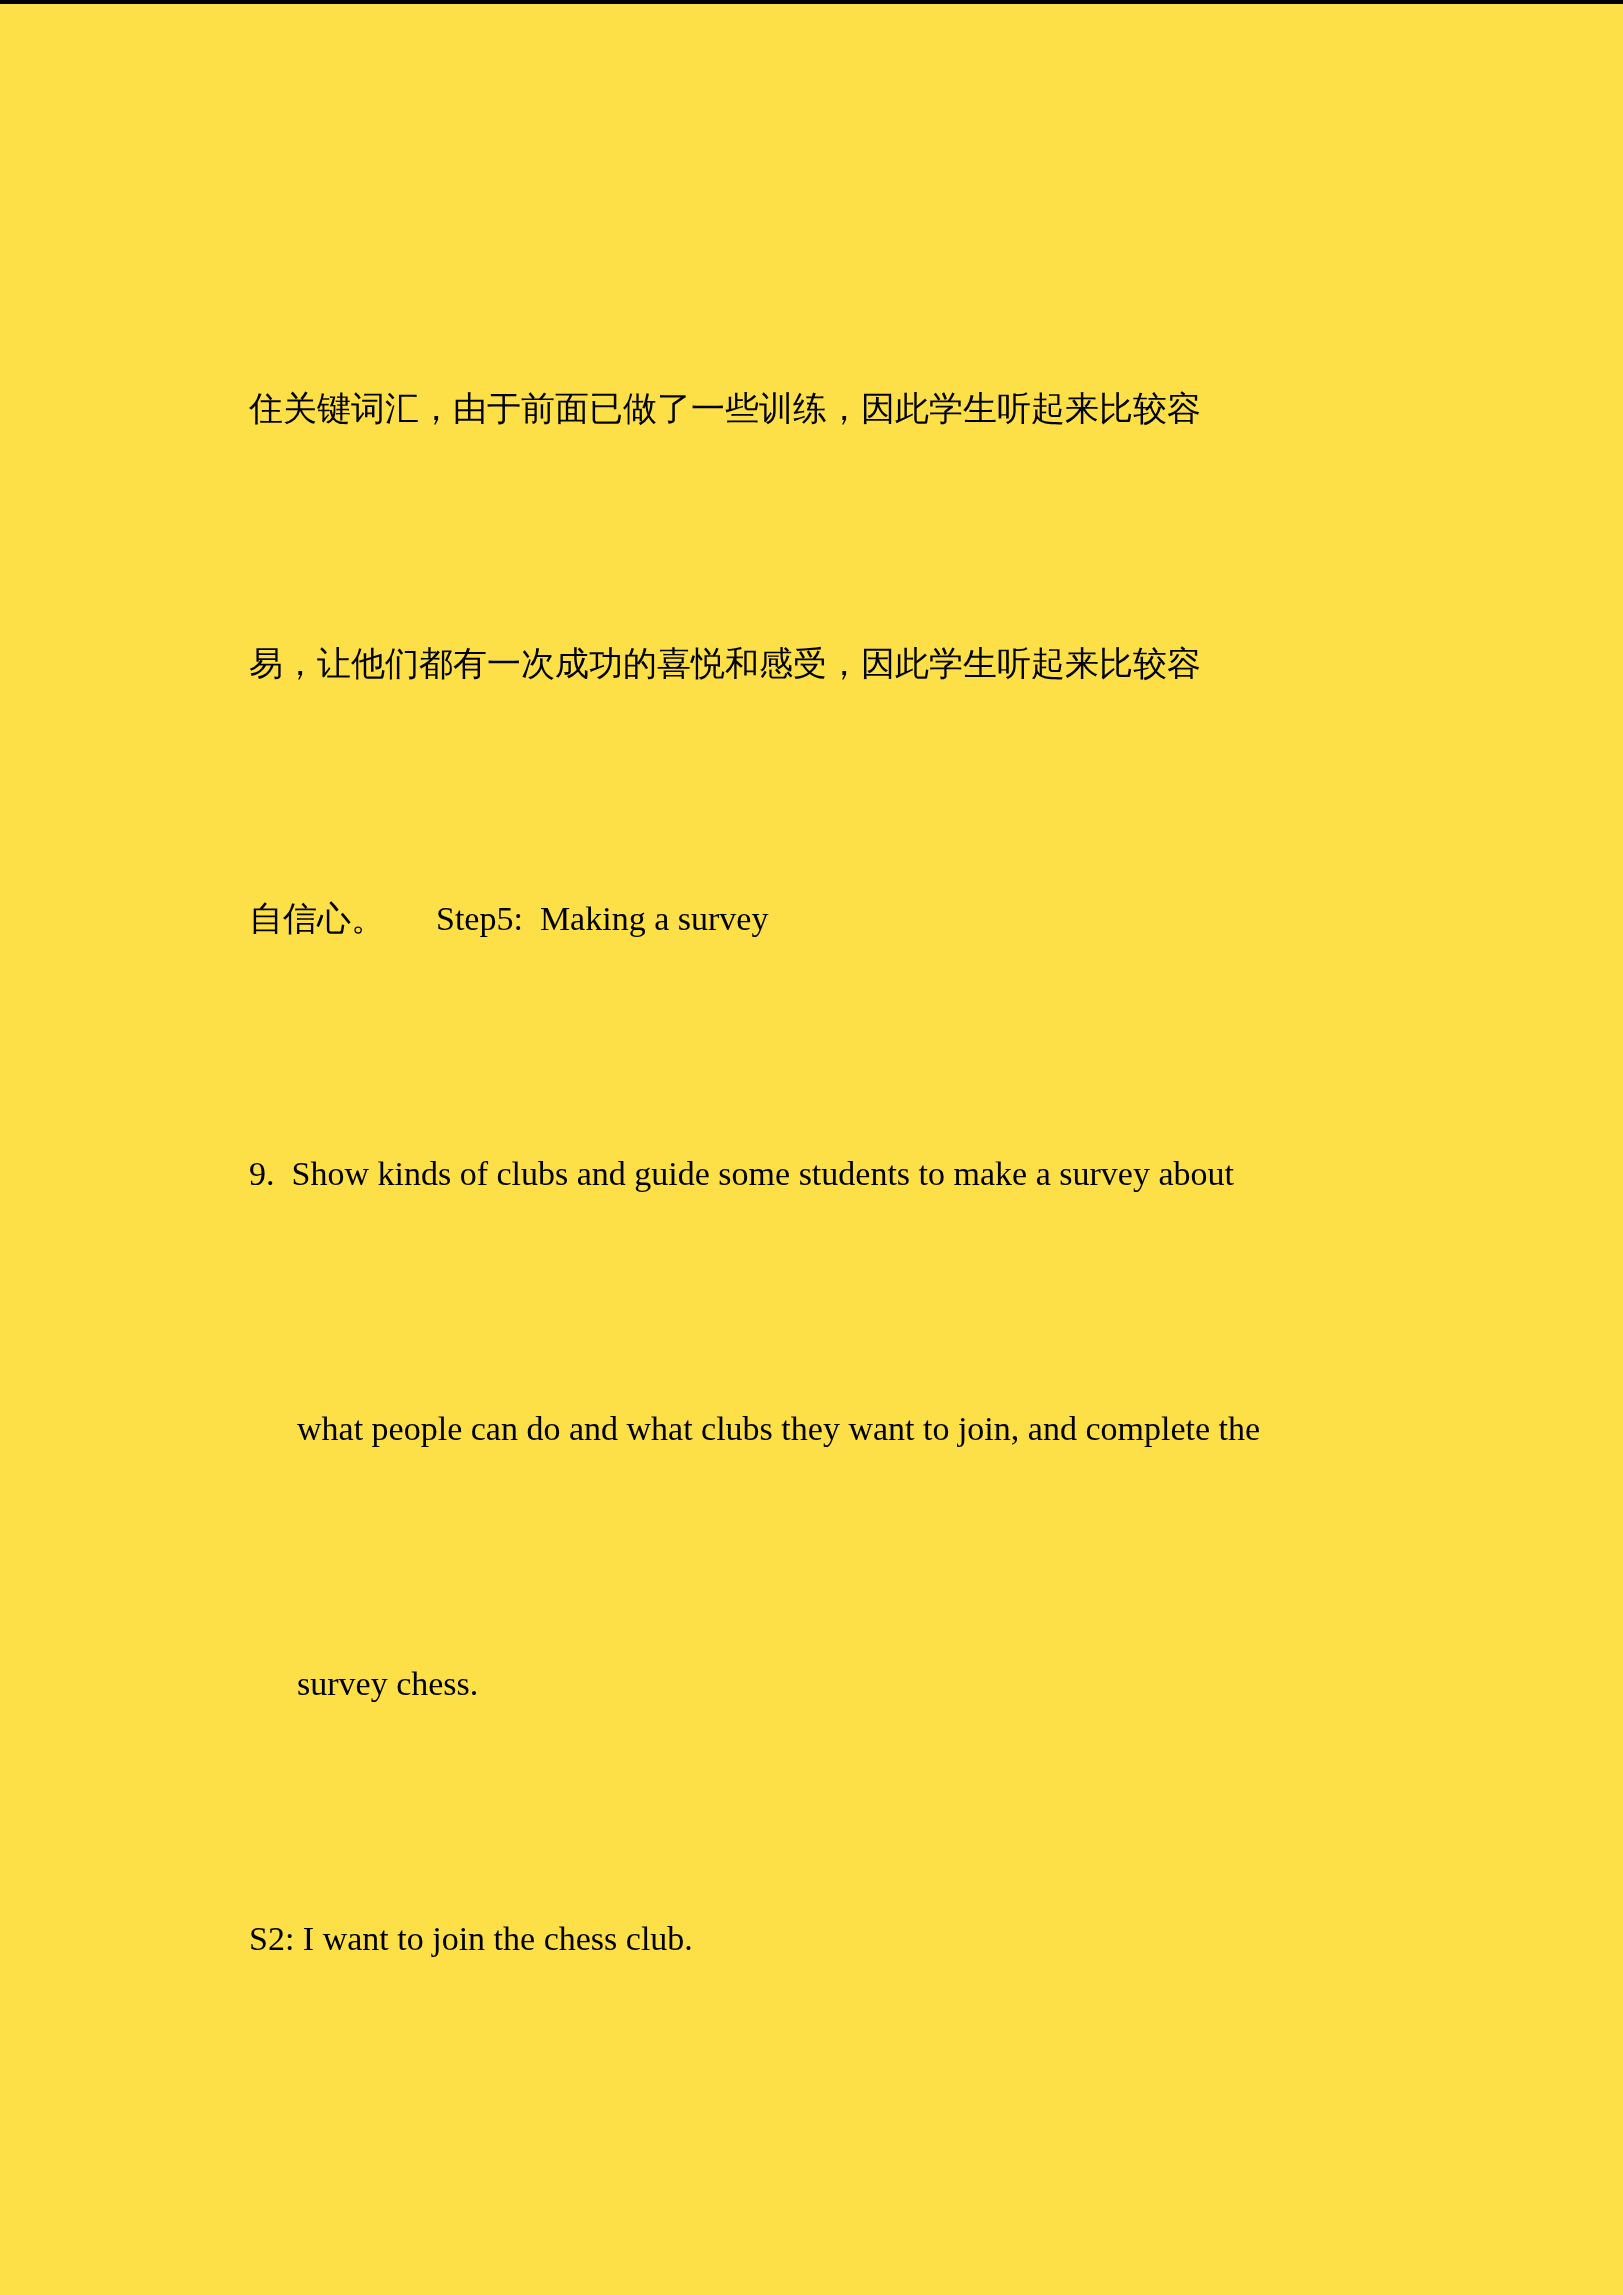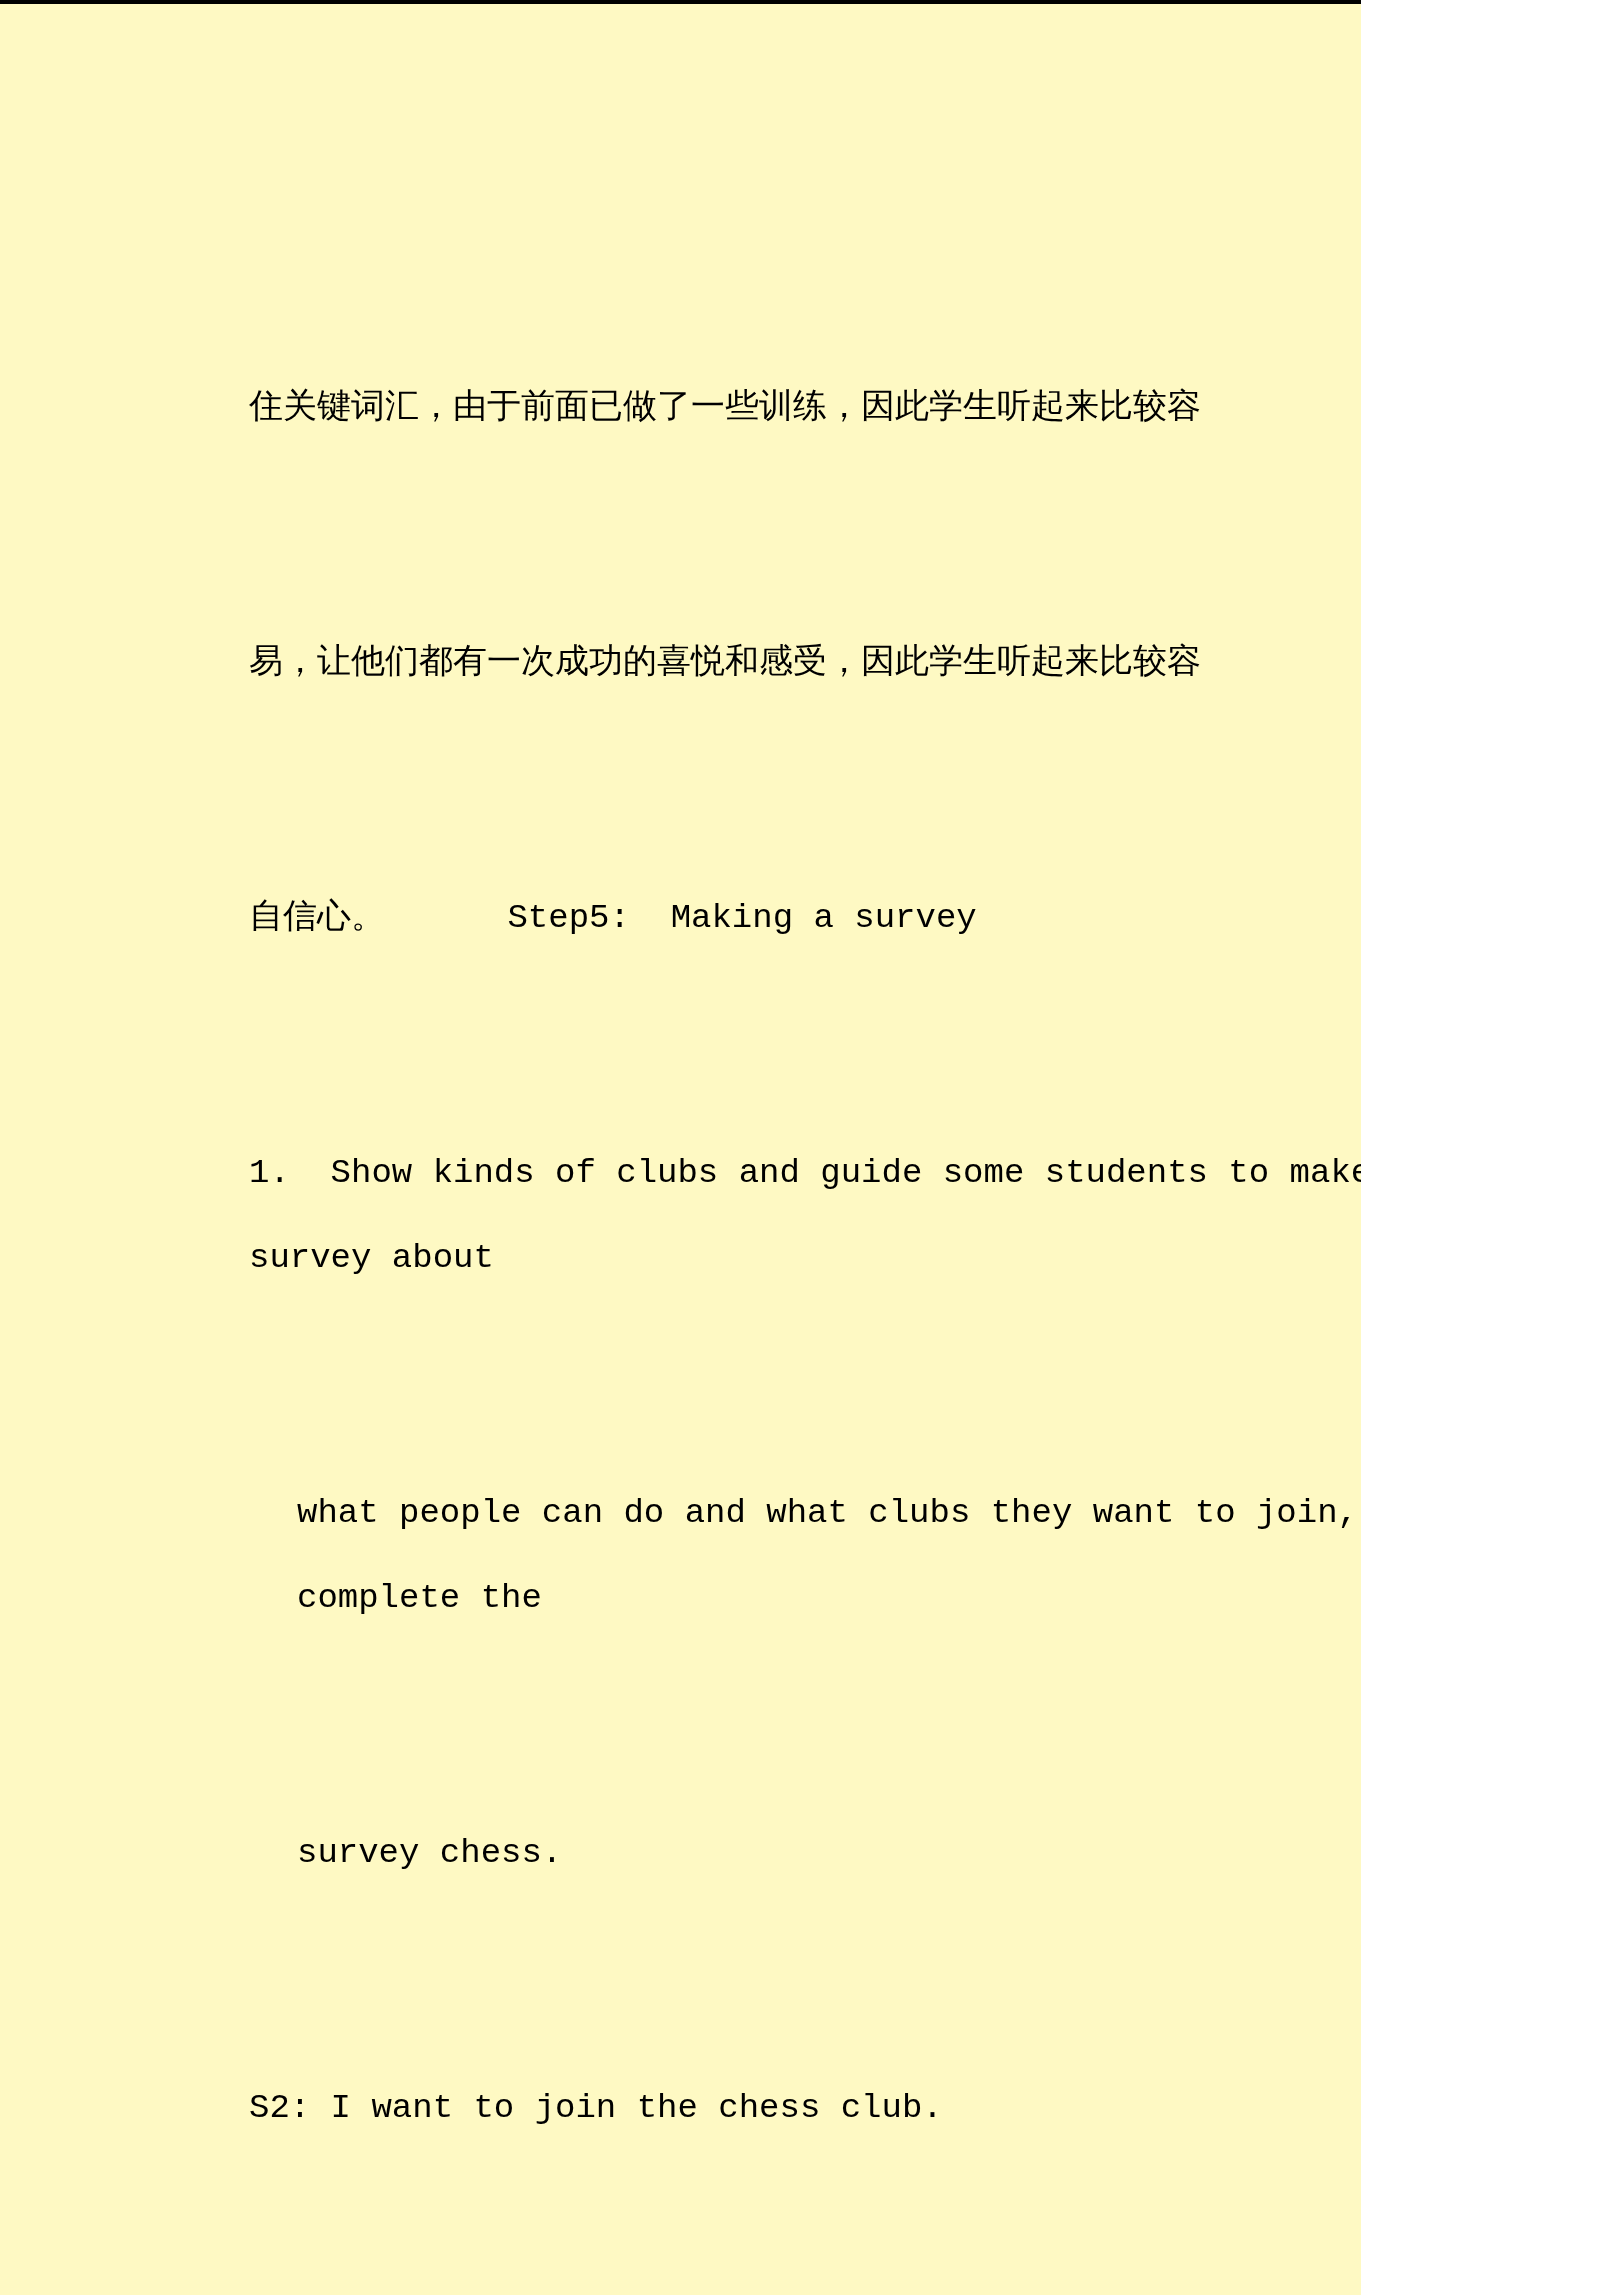--- a/index.html
+++ b/index.html
@@ -3,25 +3,25 @@
 <meta charset="utf-8">
 <title>Document</title>
 <style>
   html, body {
     margin: 0;
     padding: 0;
     background: #ffffff;
   }
   .page {
     position: relative;
-    width: 1361px;
+    width: 1623px;
     height: 2295px;
-    background: #fef9c3;
+    background: #fde047;
     overflow: hidden;
-    font-family: Liberation Mono, monospace;
+    font-family: Liberation Serif, serif;
     color: #000000;
   }
   .top-bar {
     position: absolute;
     top: 0;
     left: 0;
     width: 100%;
     height: 4.1px;
     background: #000000;
   }
@@ -44,21 +44,21 @@
 </style>
 </head>
 <body>
 
 <div class="page">
   <div class="top-bar"></div>
   <main class="doc">
     <div class="line">住关键词汇，由于前面已做了一些训练，因此学生听起来比较容</div>
     <div class="line">易，让他们都有一次成功的喜悦和感受，因此学生听起来比较容</div>
     <div class="line">自信心。      Step5:  Making a survey</div>
-    <div class="line">1.  Show kinds of clubs and guide some students to make a survey about</div>
+    <div class="line">9.  Show kinds of clubs and guide some students to make a survey about</div>
     <div class="line cont">what people can do and what clubs they want to join, and complete the</div>
     <div class="line cont">survey chess.</div>
     <div class="line">S2: I want to join the chess club.</div>
     
     
     
     
     
     
     

